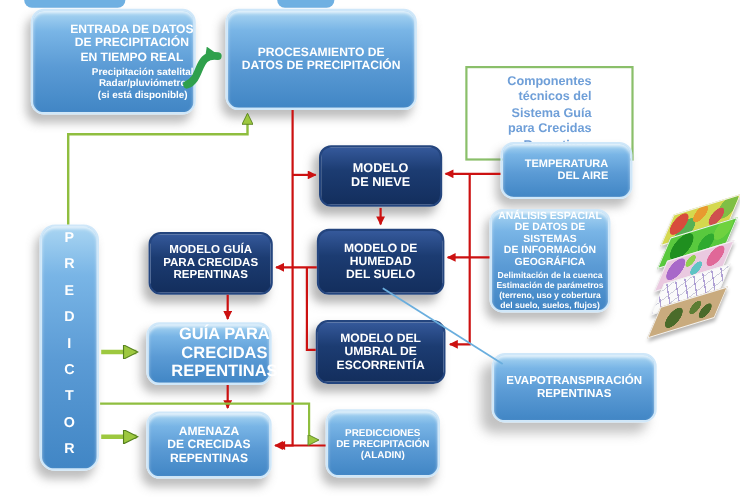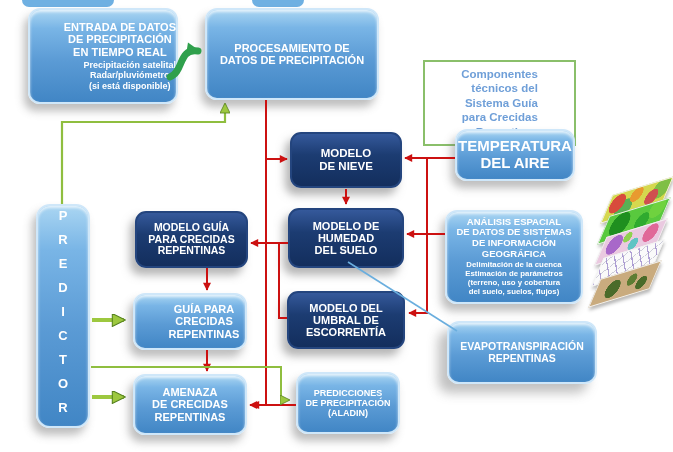--- a/index.html
+++ b/index.html
@@ -115,43 +115,43 @@
 ESCORRENTÍA</div>
   </div>
 
   <div class="box navy" style="left:135px;top:211px;width:113px;height:57px;">
     <div class="t1" style="font-size:10.5px;">MODELO GUÍA
 PARA CRECIDAS
 REPENTINAS</div>
   </div>
 
   <div class="box blue" style="left:133px;top:293px;width:114px;height:57px;">
-    <div class="t1" style="font-size:11px;margin-left:28px;">GUÍA PARA
+    <div class="t1" style="font-size:15px;margin-left:28px;">GUÍA PARA
 CRECIDAS
 REPENTINAS</div>
   </div>
 
   <div class="box blue" style="left:133px;top:374px;width:114px;height:61px;">
     <div class="t1" style="font-size:11px;">AMENAZA
 DE CRECIDAS
 REPENTINAS</div>
   </div>
 
   <div class="box blue" style="left:296px;top:372px;width:104px;height:62px;">
     <div class="t1" style="font-size:9px;">PREDICCIONES
 DE PRECIPITACIÓN
 (ALADIN)</div>
   </div>
 
   <div class="box blue" style="left:455px;top:129px;width:120px;height:52px;">
-    <div class="t1" style="font-size:15px;">TEMPERATURA
+    <div class="t1" style="font-size:10px;text-align:right;">TEMPERATURA
 DEL AIRE</div>
   </div>
 
-  <div class="box blue" style="left:445px;top:210px;width:138px;height:94px;">
+  <div class="box blue" style="left:445px;top:190px;width:110px;height:94px;">
     <div class="t1" style="font-size:9.5px;">ANÁLISIS ESPACIAL
 DE DATOS DE SISTEMAS
 DE INFORMACIÓN
 GEOGRÁFICA</div>
     <div class="t2" style="font-size:7.8px;">Delimitación de la cuenca
 Estimación de parámetros
 (terreno, uso y cobertura
 del suelo, suelos, flujos)</div>
   </div>
 

